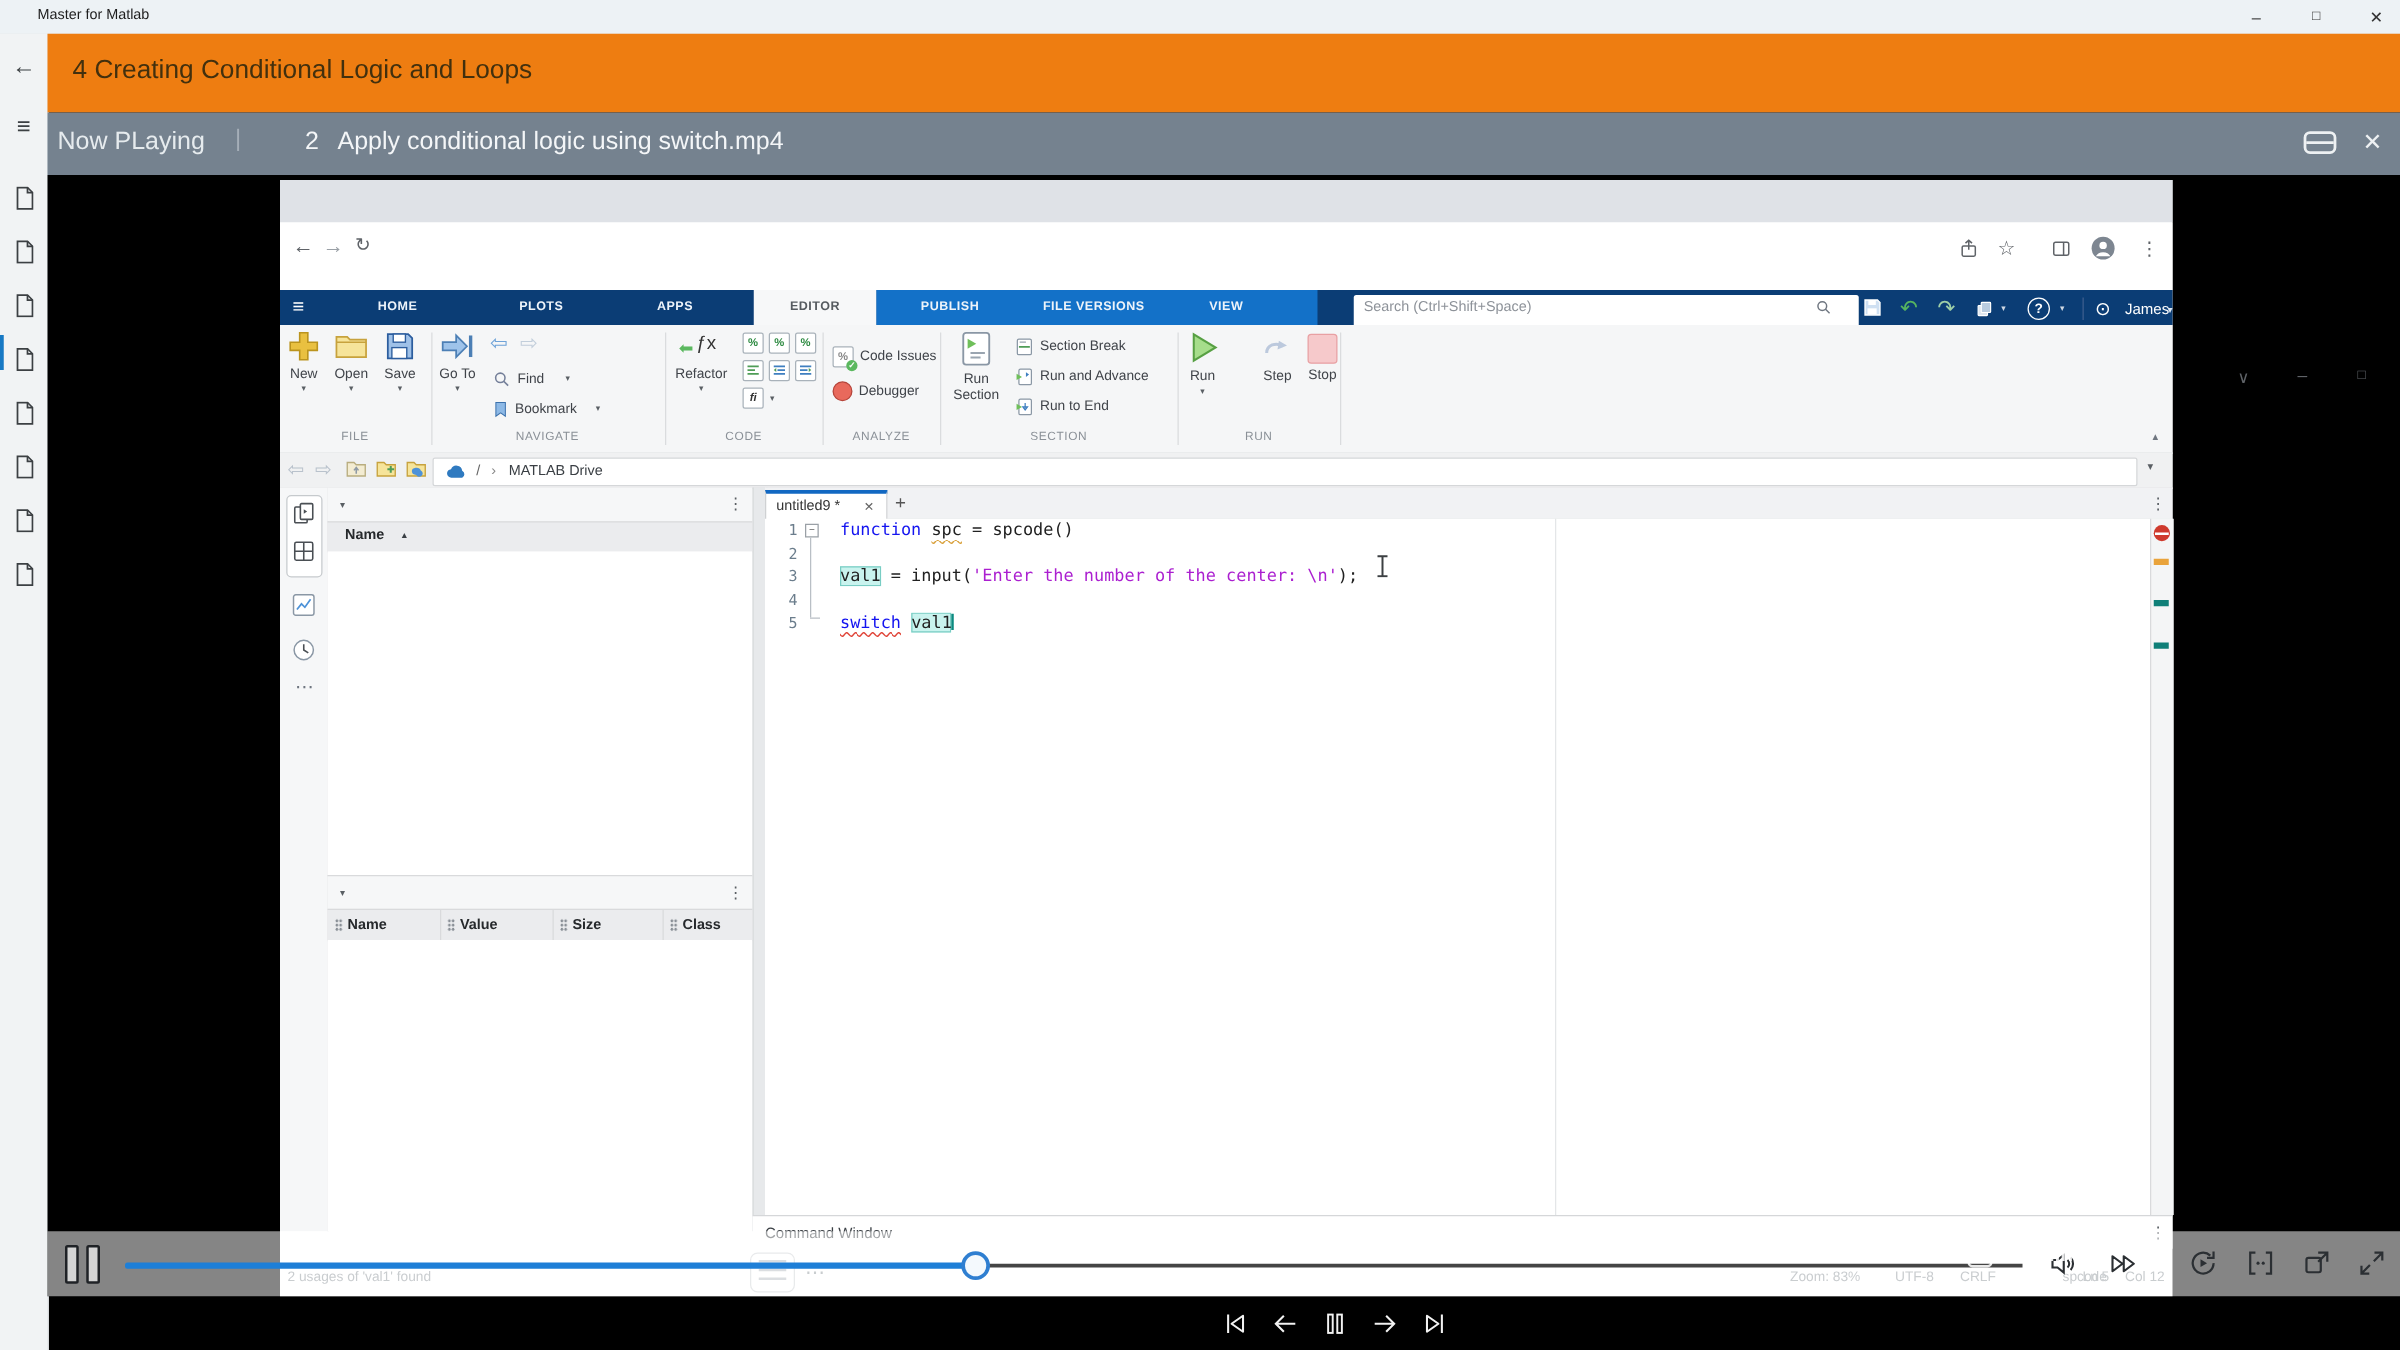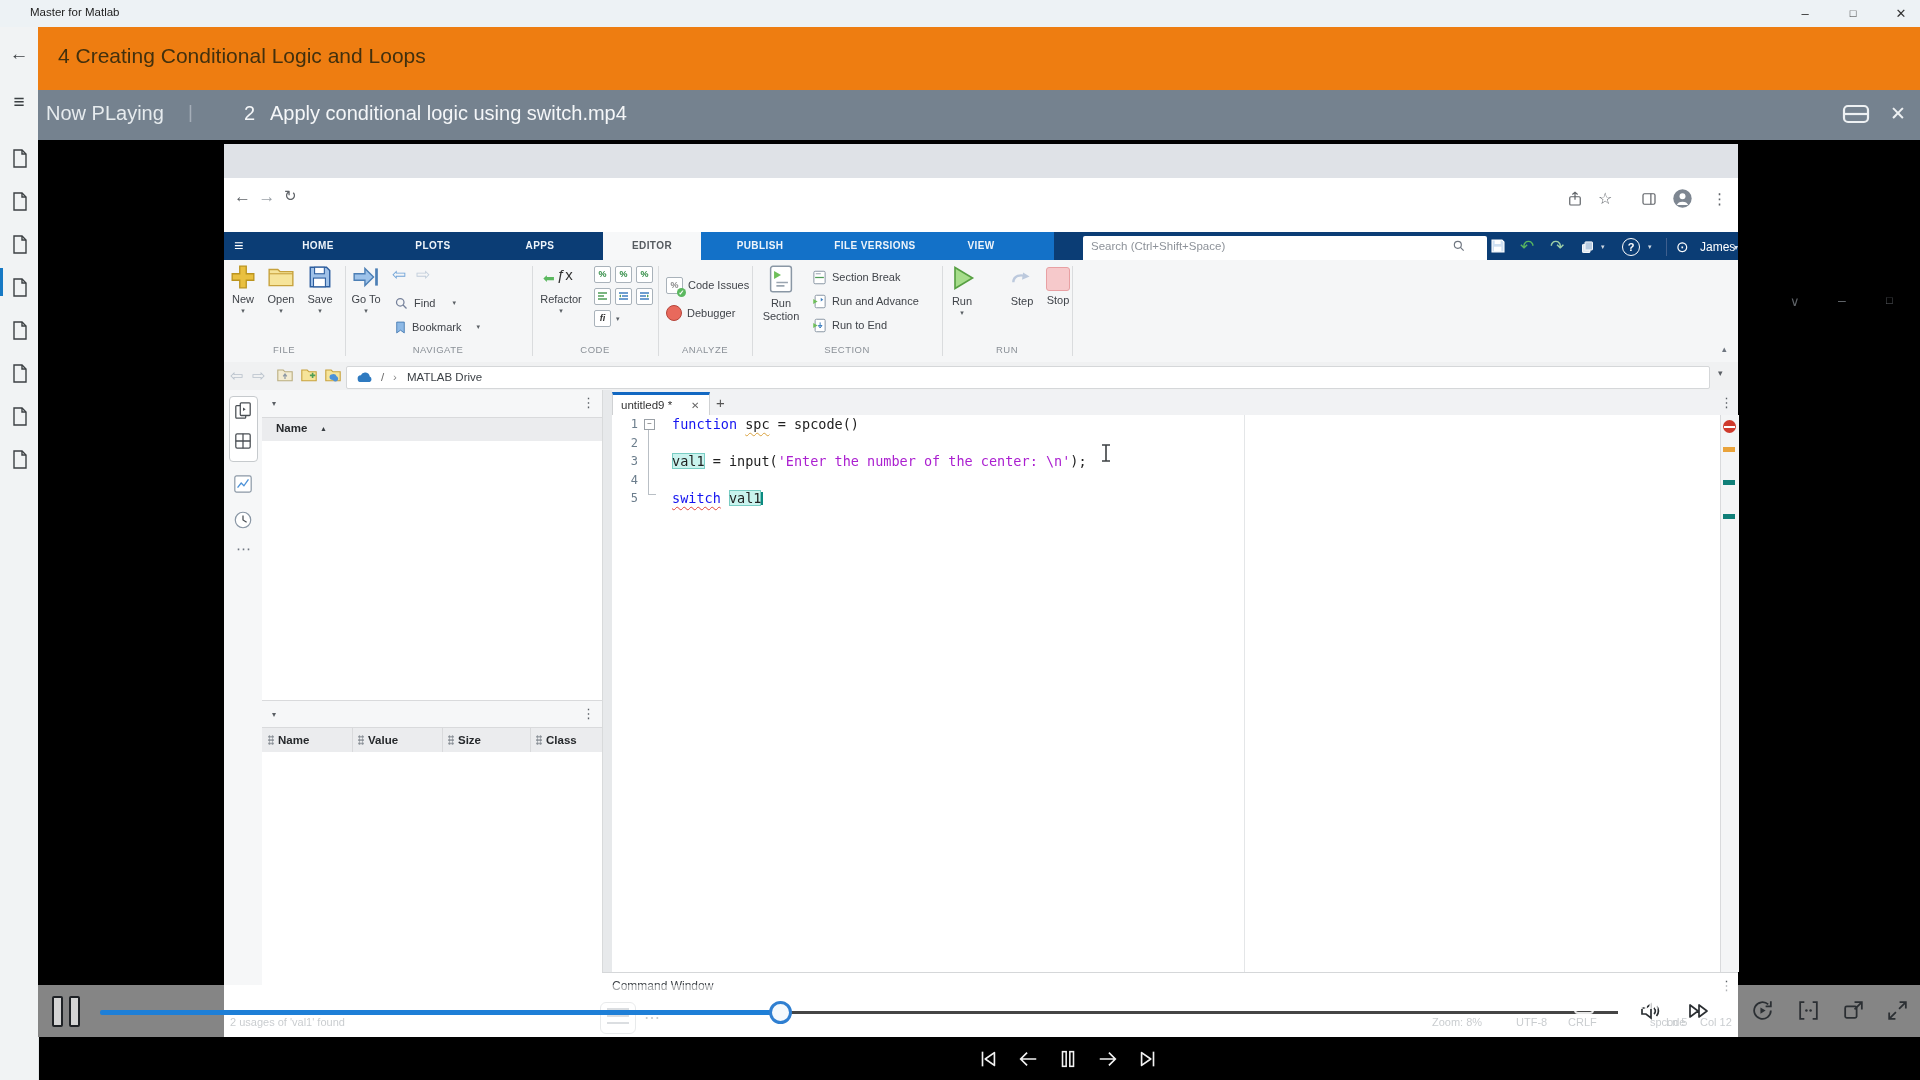--- a/index.html
+++ b/index.html
@@ -579,21 +579,21 @@
     <span style="position:absolute;left:1118px;top:5px;font-size:13px;color:#5a5f64;">⋮</span>
   </div>
 
   <span class="statustxt" style="left:230px;">2 usages of 'val1' found</span>
   <div id="statuspill">
       <i></i>
       <i></i>
       <i></i>
     </div>
   <span class="statustxt" style="left:644px;top:1008px;font-size:16px;">⋯</span>
-  <span class="statustxt" style="left:1432px;">Zoom: 8%</span>
+  <span class="statustxt" style="left:1432px;">Zoom: 83%</span>
   <span class="statustxt" style="left:1516px;">UTF-8</span>
   <span class="statustxt" style="left:1568px;">CRLF</span>
   <span class="statustxt" style="left:1612px;margin-left:38px;">spcode</span>
   <span class="statustxt" style="left:1666px;">Ln 5</span>
   <span class="statustxt" style="left:1700px;">Col 12</span>
 
   <div id="overlay"></div>
   <div id="pausebtn" class="ovl">
       <div></div>
       <div></div>

